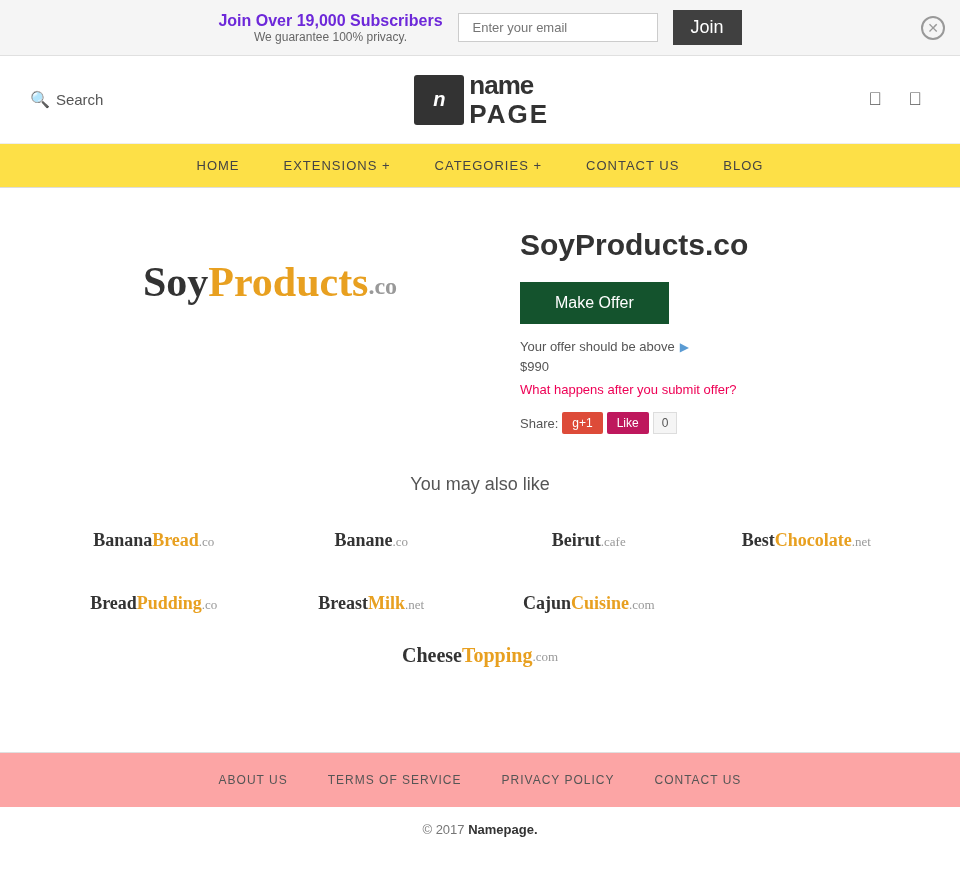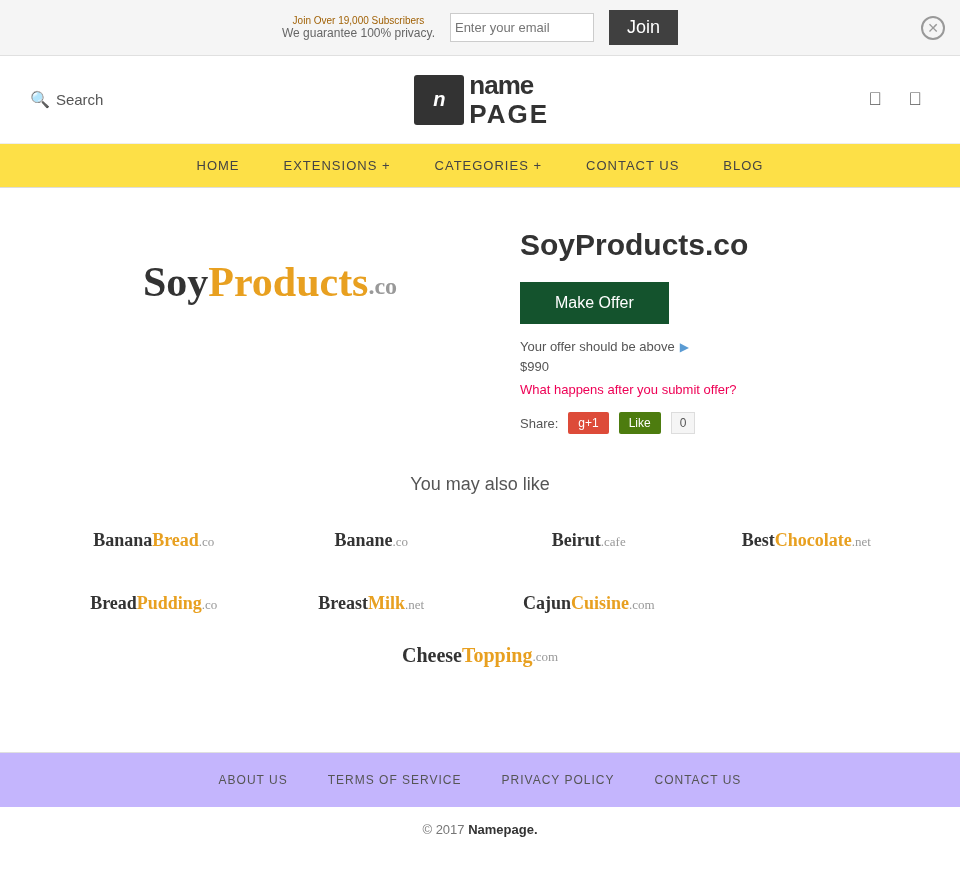--- a/index.html
+++ b/index.html
@@ -10,27 +10,27 @@
       background: #f5f5f5;
       border-bottom: 1px solid #e0e0e0;
       display: flex;
       align-items: center;
       justify-content: center;
       padding: 10px 20px;
       gap: 15px;
       position: relative;
     }
     .top-banner-text { text-align: center; }
-    .top-banner-text .title { font-size: 10px; font-weight: normal; color: #a16207; }
+    .top-banner-text .title { font-size: 16px; font-weight: bold; color: #6d28d9; }
     .top-banner-text .subtitle { font-size: 12px; color: #666; }
     .top-banner input {
       border: 1px solid #ccc;
-      padding: 6px 4px;
+      padding: 6px 14px;
       font-size: 13px;
-      width: 144px;
+      width: 200px;
       color: #999;
     }
     .top-banner .join-btn {
       background: #404040;
       color: #fff;
       border: none;
       padding: 7px 18px;
       font-size: 18px;
       cursor: pointer;
     }
@@ -183,38 +183,38 @@
       gap: 5px;
       margin-bottom: 5px;
     }
     .offer-note .arrow { color: #5a9bd3; font-size: 12px; }
     .offer-amount { font-size: 13px; color: #555; margin-bottom: 8px; }
     .what-happens { font-size: 13px; color: #e05; cursor: pointer; text-decoration: none; margin-bottom: 15px; display: block; }
 
     .share-row {
       display: flex;
       align-items: center;
-      gap: 10px;
+      gap: 4px;
       margin-top: 10px;
     }
     .share-label { font-size: 13px; color: #555; }
     .gplus-btn {
       background: #dd4b39;
       color: #fff;
       border: none;
       padding: 4px 10px;
       font-size: 12px;
       cursor: pointer;
       border-radius: 2px;
       display: flex;
       align-items: center;
       gap: 3px;
     }
     .fb-btn {
-      background: #4d7c0f;
+      background: #be185d;
       color: #fff;
       border: none;
       padding: 4px 10px;
       font-size: 12px;
       cursor: pointer;
       border-radius: 2px;
       display: flex;
       align-items: center;
       gap: 3px;
     }
@@ -252,21 +252,21 @@
       color: #333;
       cursor: pointer;
       padding: 5px;
       font-family: Georgia, serif;
     }
     .similar-domain .ext { color: #999; font-size: 13px; font-weight: normal; vertical-align: middle; }
     .similar-domain.large { font-size: 20px; }
 
     
     .footer {
-      background: #c4b5fd;
+      background: #fca5a5;
       border-top: 1px solid #e0e0e0;
       padding: 20px;
       display: flex;
       justify-content: center;
       gap: 40px;
       margin-top: 30px;
     }
     .footer-link {
       font-size: 12px;
       color: #555;

